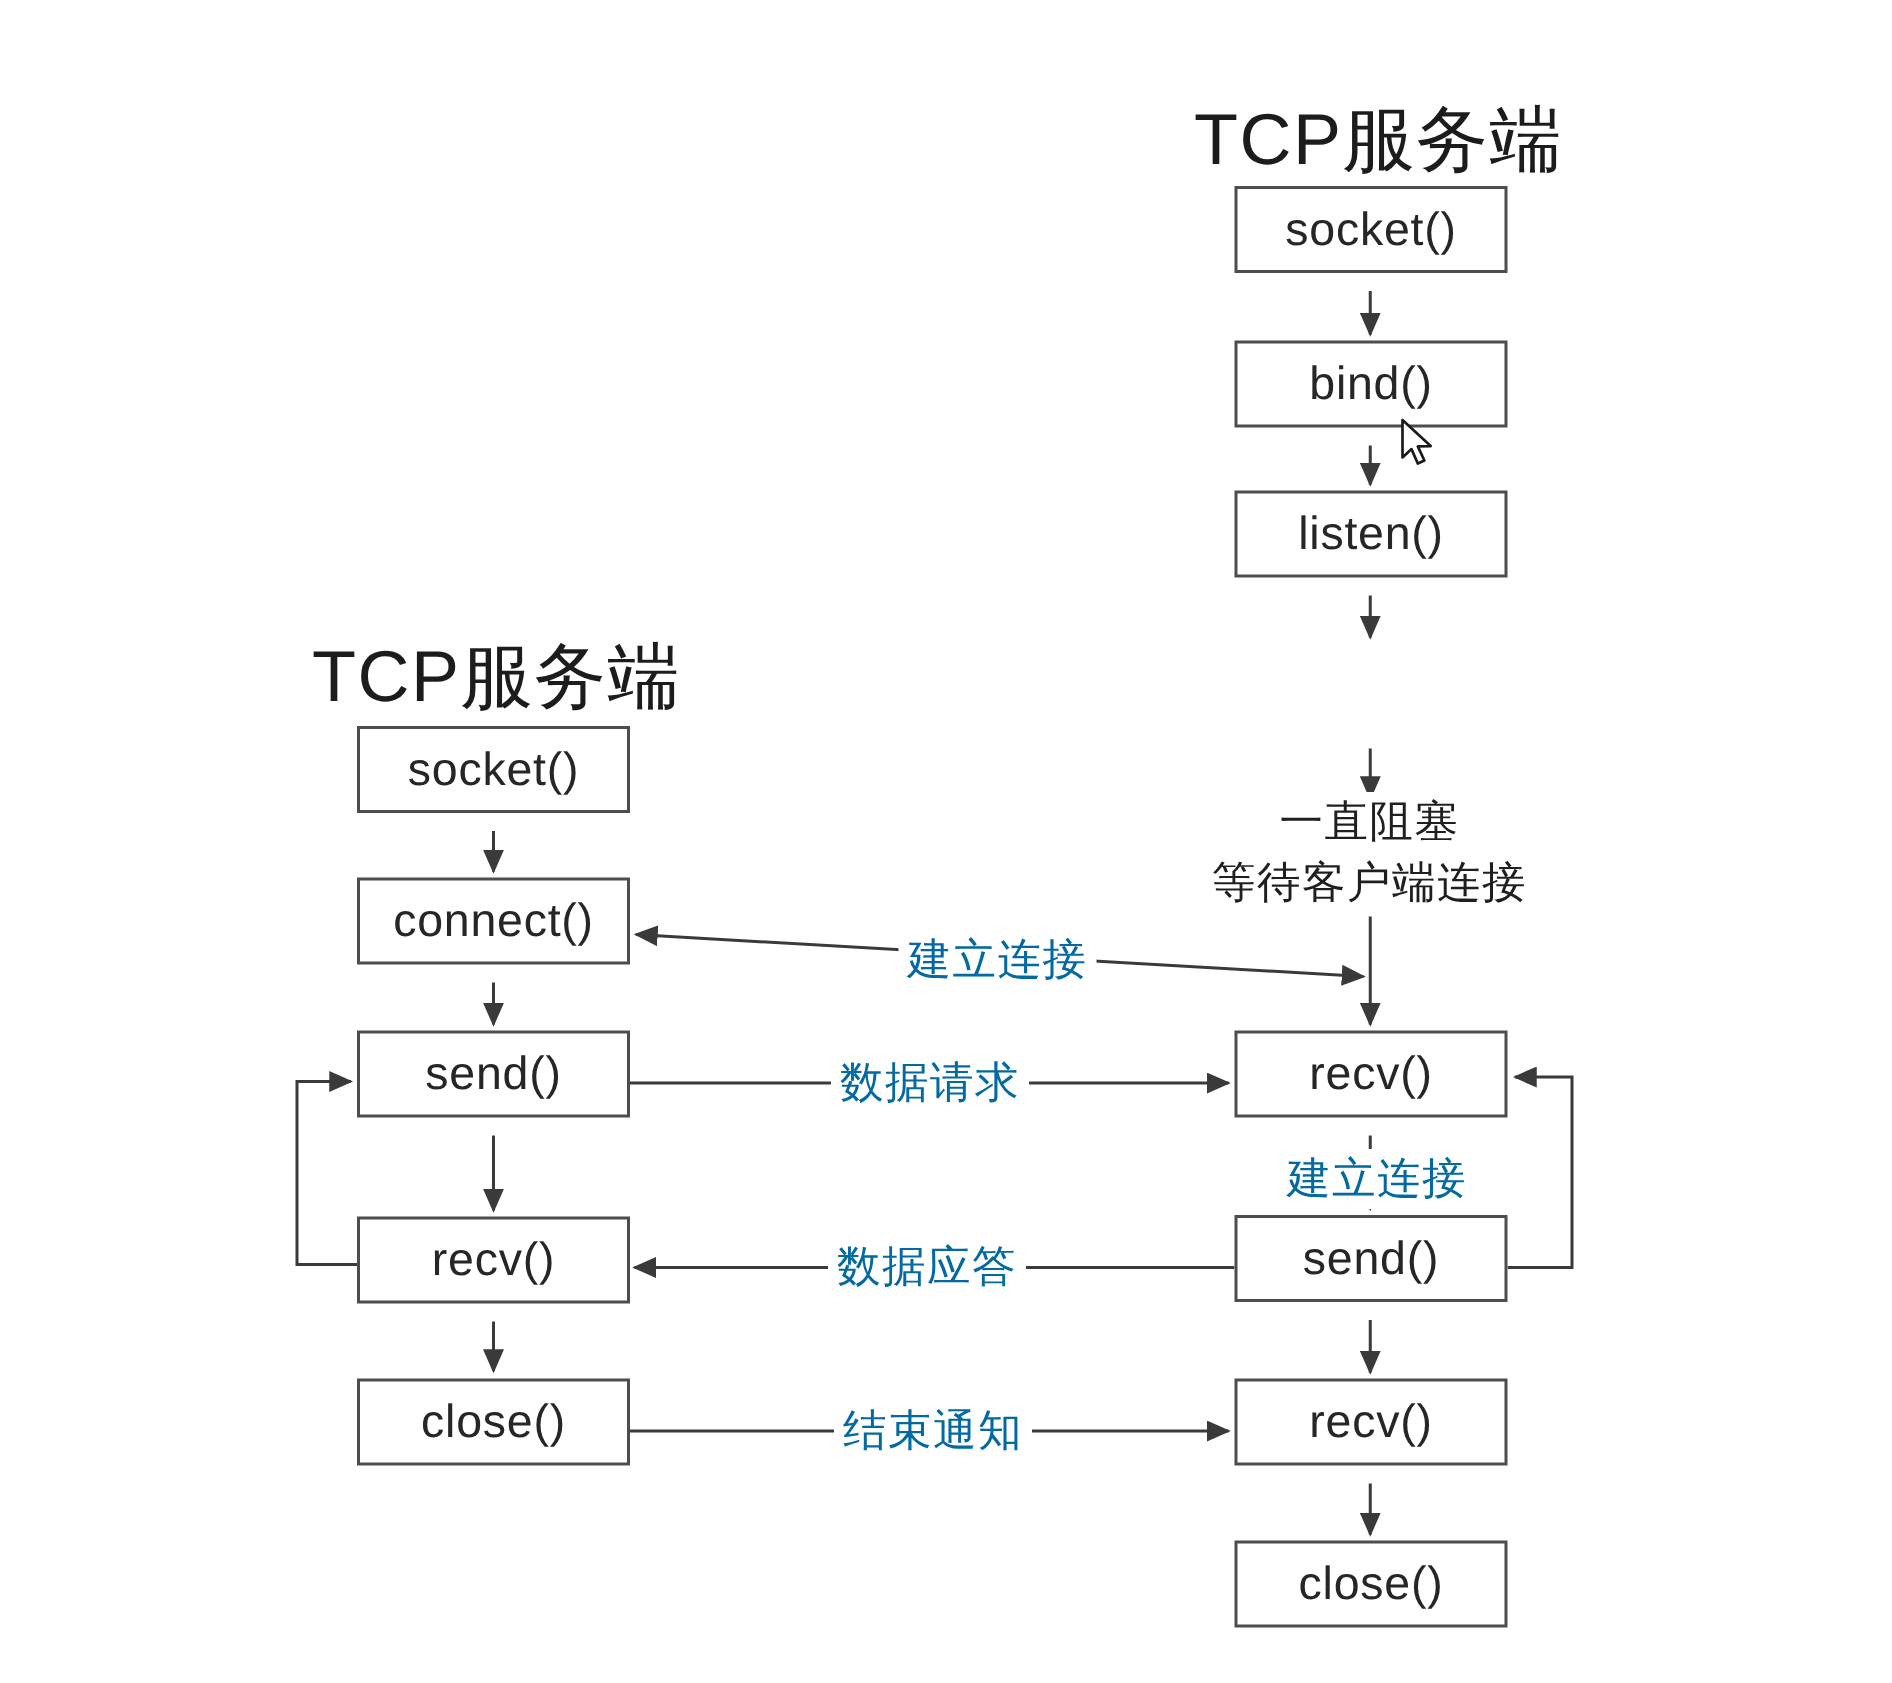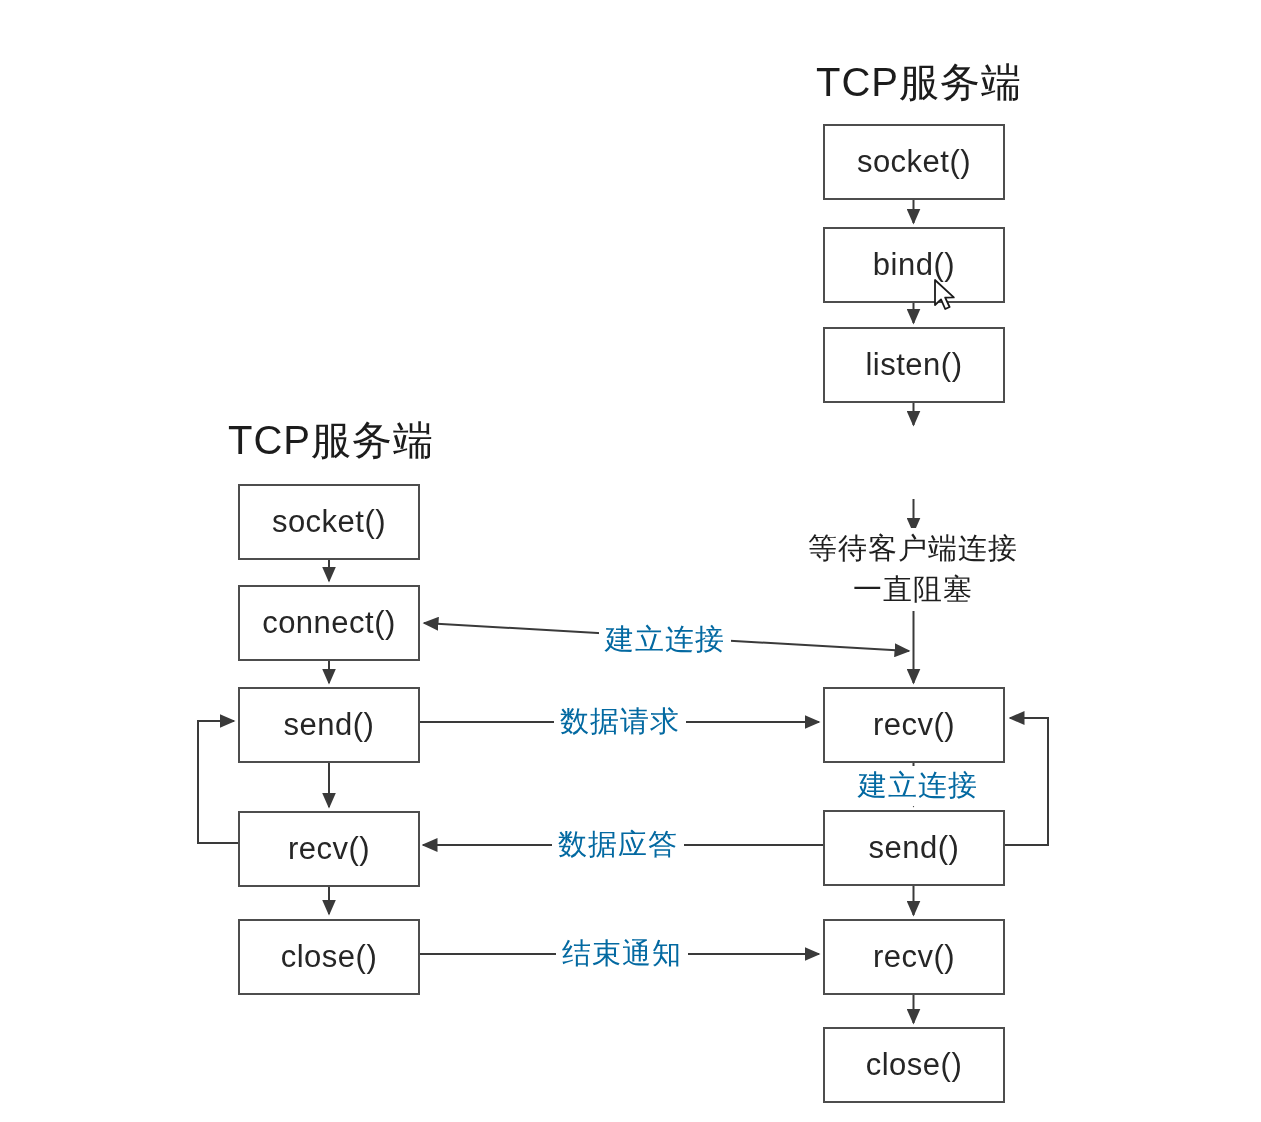--- a/index.html
+++ b/index.html
@@ -6,35 +6,35 @@
   #stage{
     position:relative;
     width:1261px;height:1122px;
     background:#ffffff;
     font-family:"Liberation Sans","DejaVu Sans",sans-serif;
     overflow:hidden;
   }
   #wires{position:absolute;left:0;top:0;width:1261px;height:1122px;z-index:1;}
   .node{
     position:absolute;
-    width:182px;height:76px;
+    width:182px;height:58px;
     border:2px solid #4d4d4d;
     background:#ffffff;
     display:flex;align-items:center;justify-content:center;
     z-index:2;
     box-sizing:border-box;
   }
   .node span{
     font-size:31px;color:#262626;letter-spacing:0.5px;
   }
   .col-title{
     position:absolute;z-index:2;
-    font-size:40px;color:#1c1c1c;
+    font-size:48px;color:#1c1c1c;
     transform:translate(-50%,-50%);
-    white-space:nowrap;letter-spacing:1px;
+    white-space:nowrap;letter-spacing:1px;margin-top:11px;
   }
   .edge-label{
     position:absolute;z-index:3;
     font-size:29px;color:#0369a1;
     background:#ffffff;
     padding:0 6px;
     transform:translate(-50%,-50%);
     white-space:nowrap;letter-spacing:1px;
   }
   .note{
@@ -120,22 +120,22 @@
       <span>send()</span>
     </div>
   <div class="node" style="left:238px;top:811px">
       <span>recv()</span>
     </div>
   <div class="node" style="left:238px;top:919px">
       <span>close()</span>
     </div>
 
   <div class="note" style="left:913px;top:528px">
+    <div>一直阻塞</div>
     <div>等待客户端连接</div>
-    <div>一直阻塞</div>
   </div>
   <div class="edge-label" style="left:918px;top:786px">建立连接</div>
 
   <div class="edge-label" style="left:665px;top:640px">建立连接</div>
   <div class="edge-label" style="left:620px;top:722px">数据请求</div>
   <div class="edge-label" style="left:618px;top:845px">数据应答</div>
   <div class="edge-label" style="left:622px;top:954px">结束通知</div>
 
   <svg id="cursor" width="26" height="32" viewBox="0 0 13 16">
     <path d="M1,0.5 L1,13 L4,10.2 L6.1,15 L8.3,14 L6.1,9.3 L10.4,9.2 Z" fill="#ffffff" stroke="#1a1a1a" stroke-width="0.9" stroke-linejoin="round"></path>

